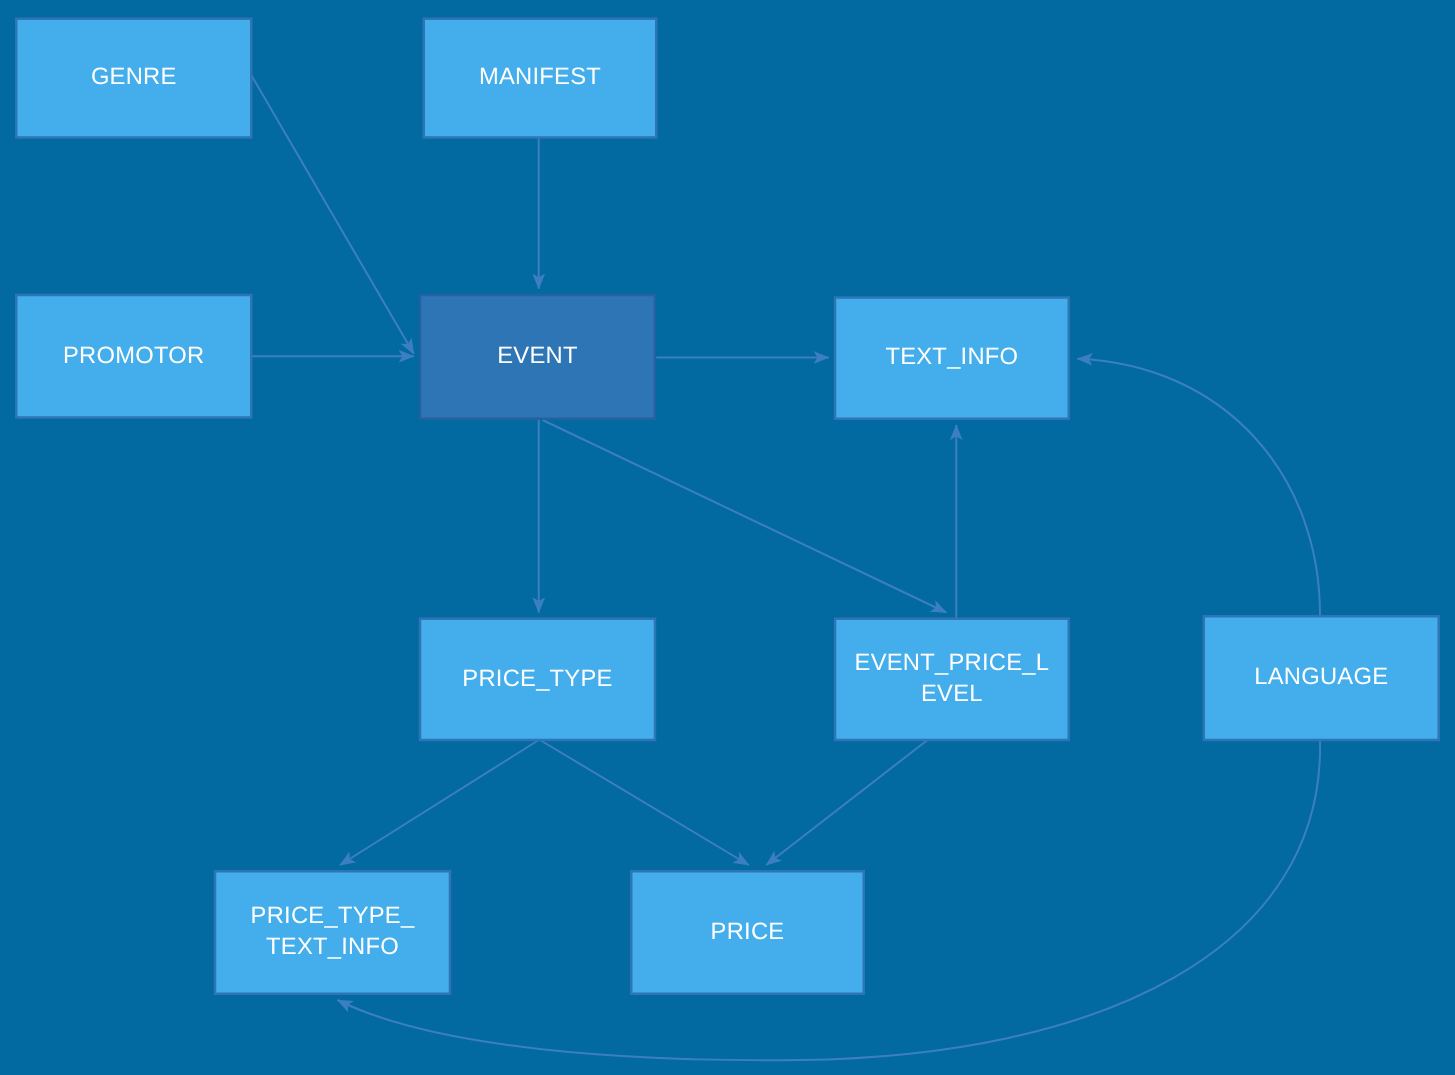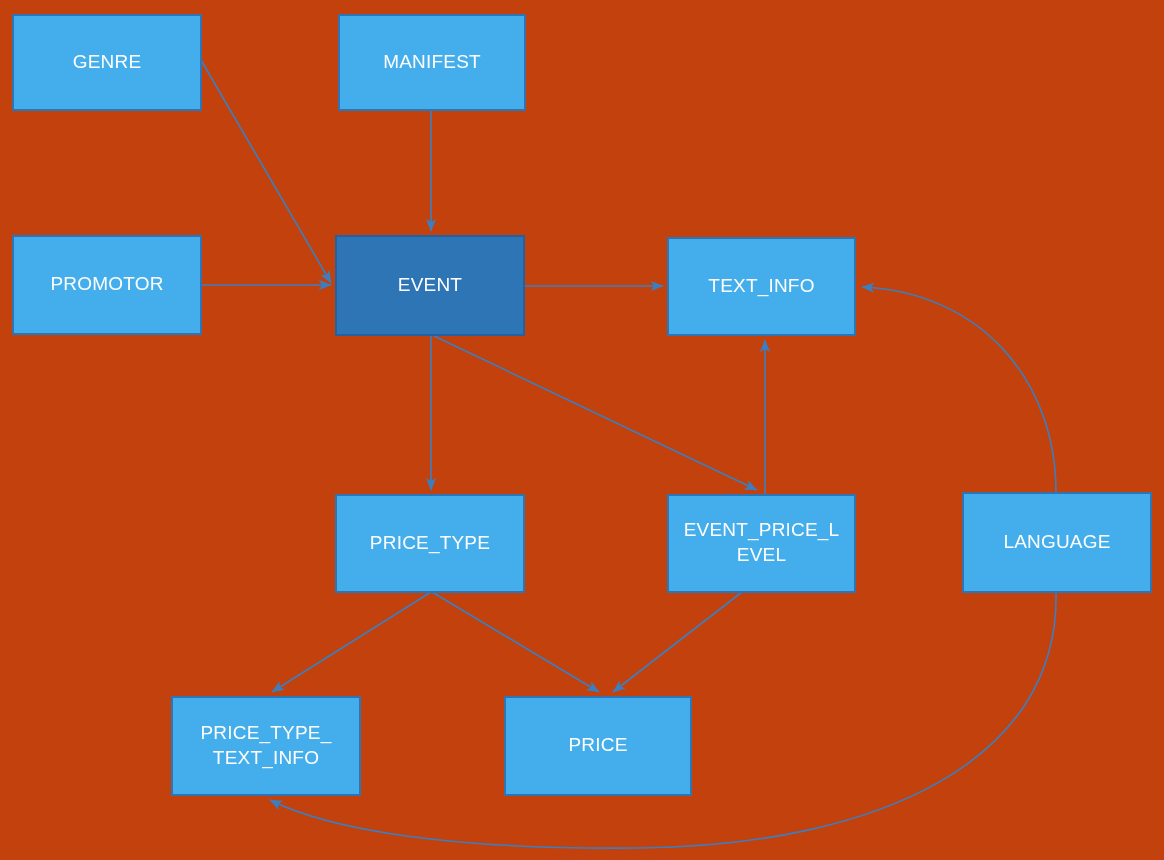--- a/index.html
+++ b/index.html
@@ -10,21 +10,21 @@
   body {
     width: 1164px;
     height: 860px;
     font-family: "Liberation Sans", sans-serif;
     overflow: hidden;
   }
   #diagram-root {
     position: relative;
     width: 1164px;
     height: 860px;
-    background: #c2410c;
+    background: #0369a1;
   }
   svg.diagram-canvas {
     position: absolute;
     left: 0;
     top: 0;
     width: 1164px;
     height: 860px;
   }
   .node-rect {
     stroke-width: 2;

